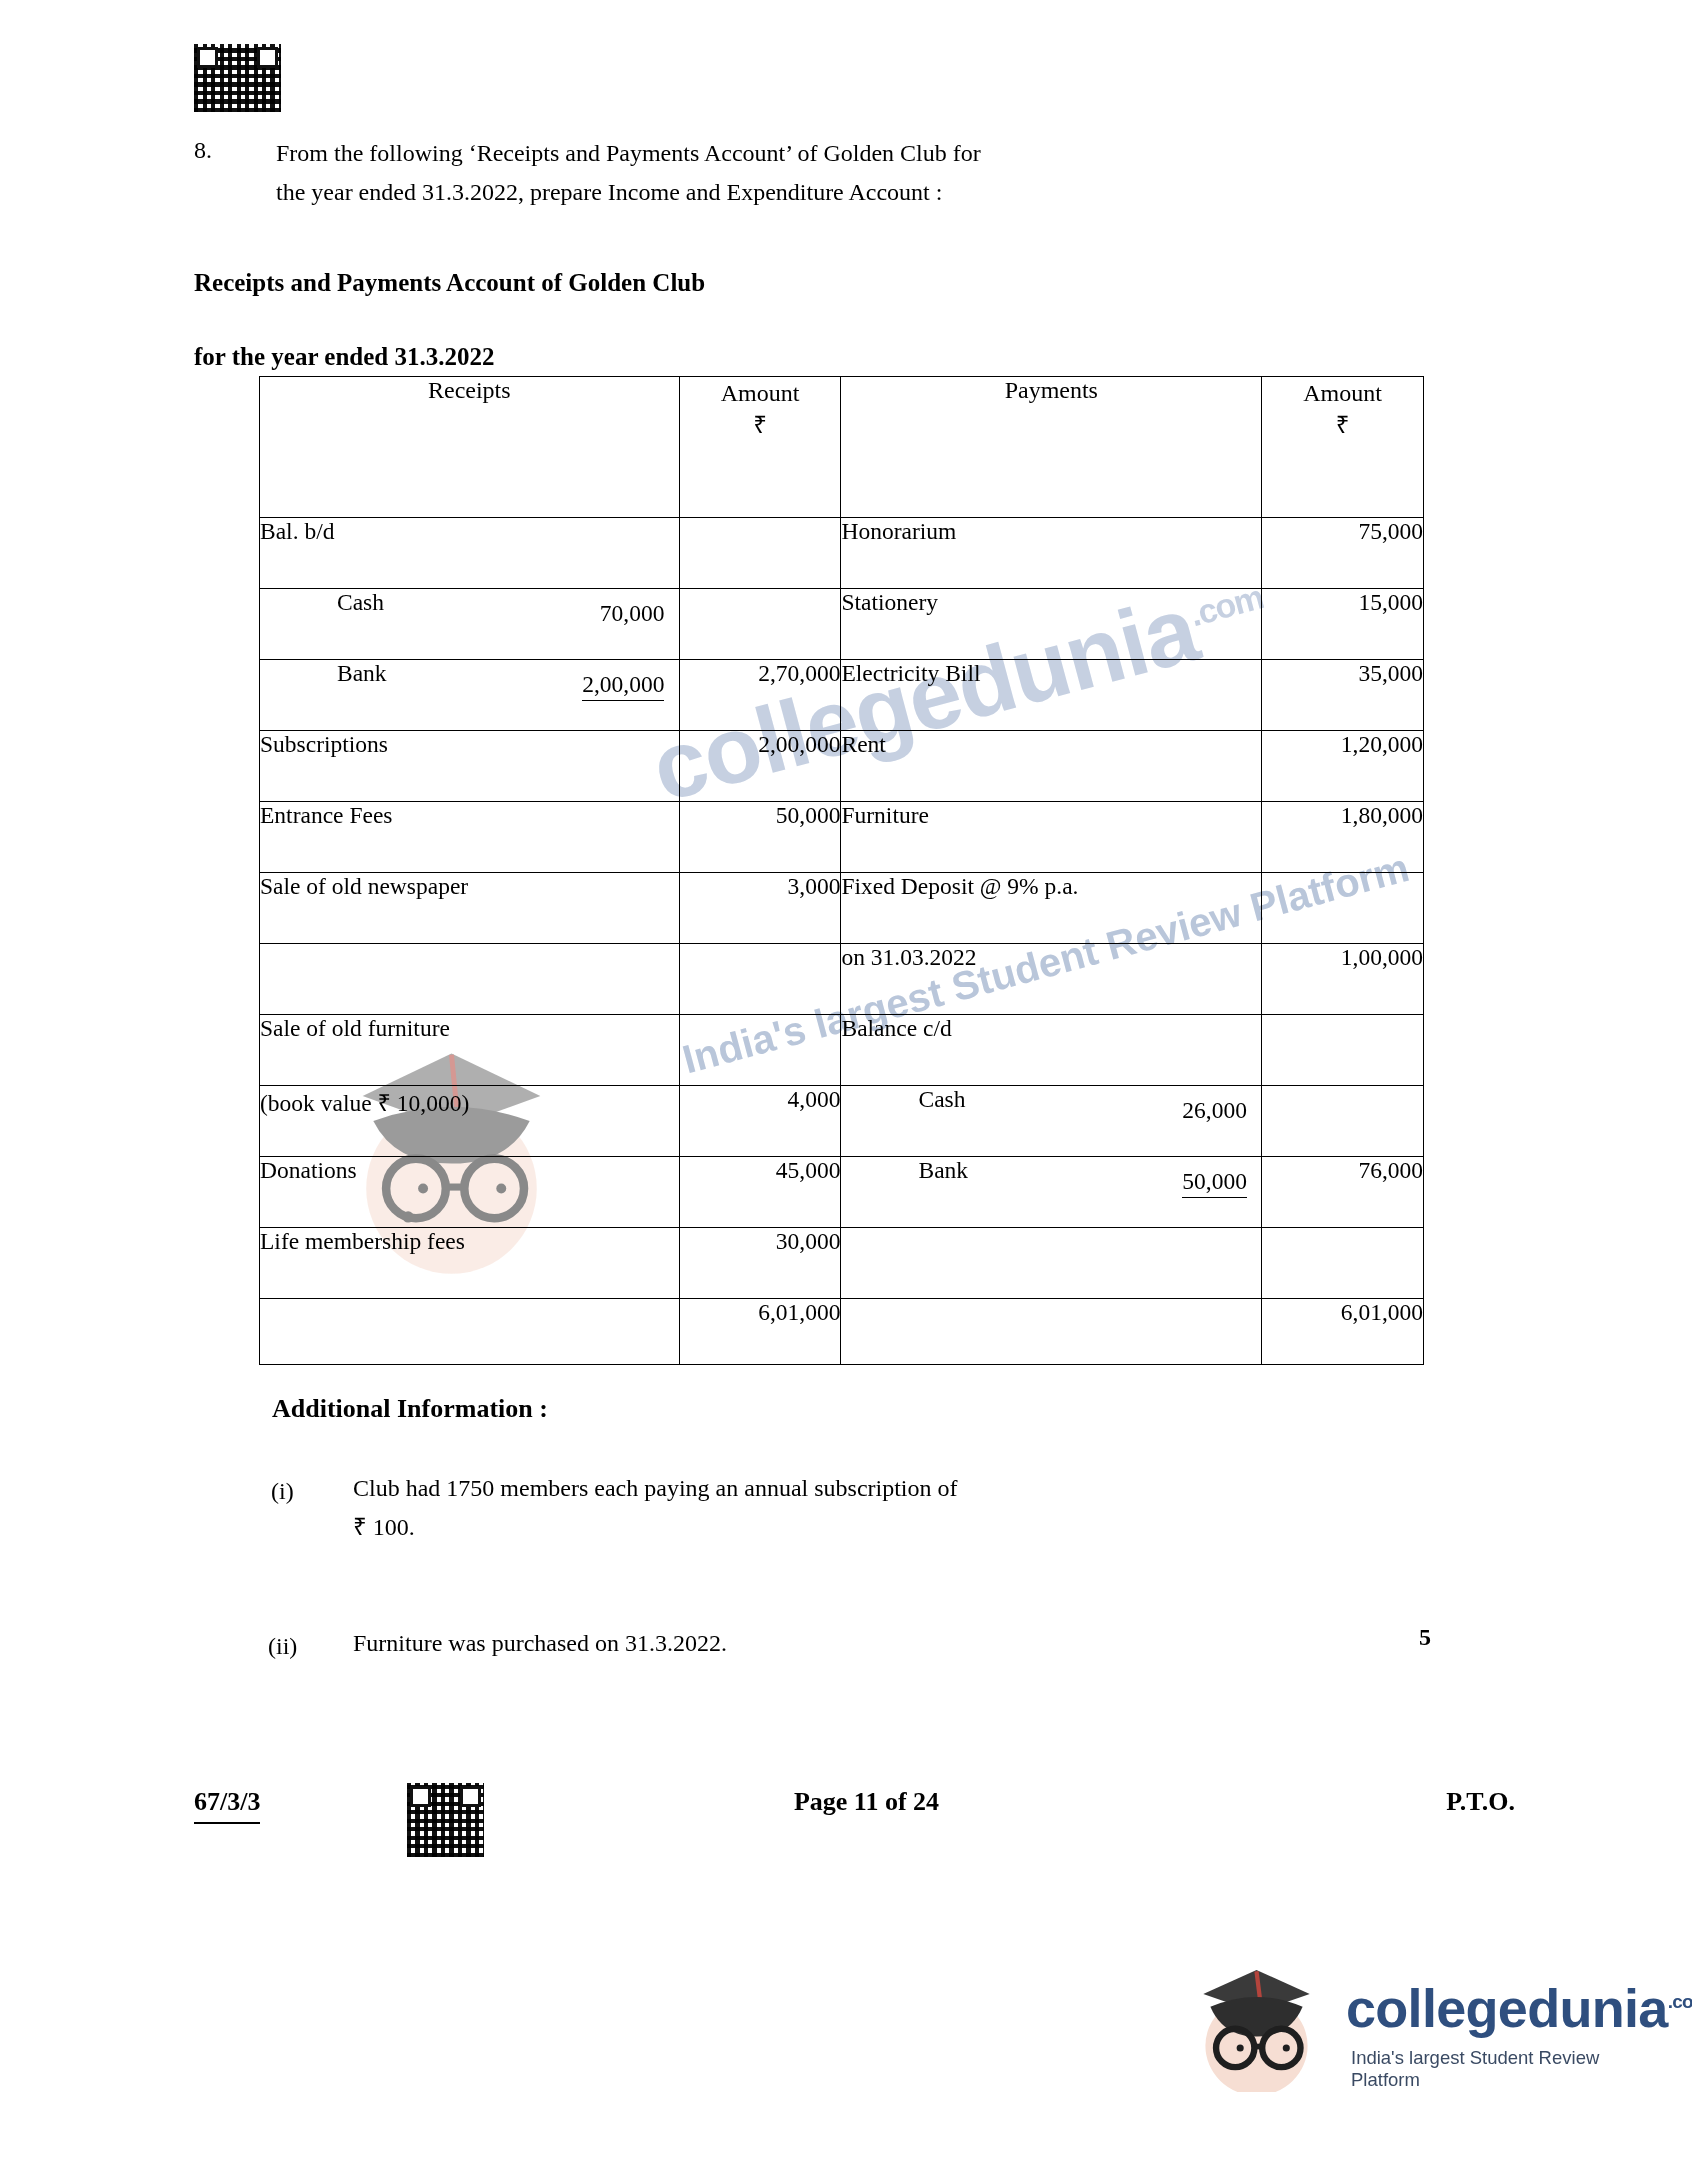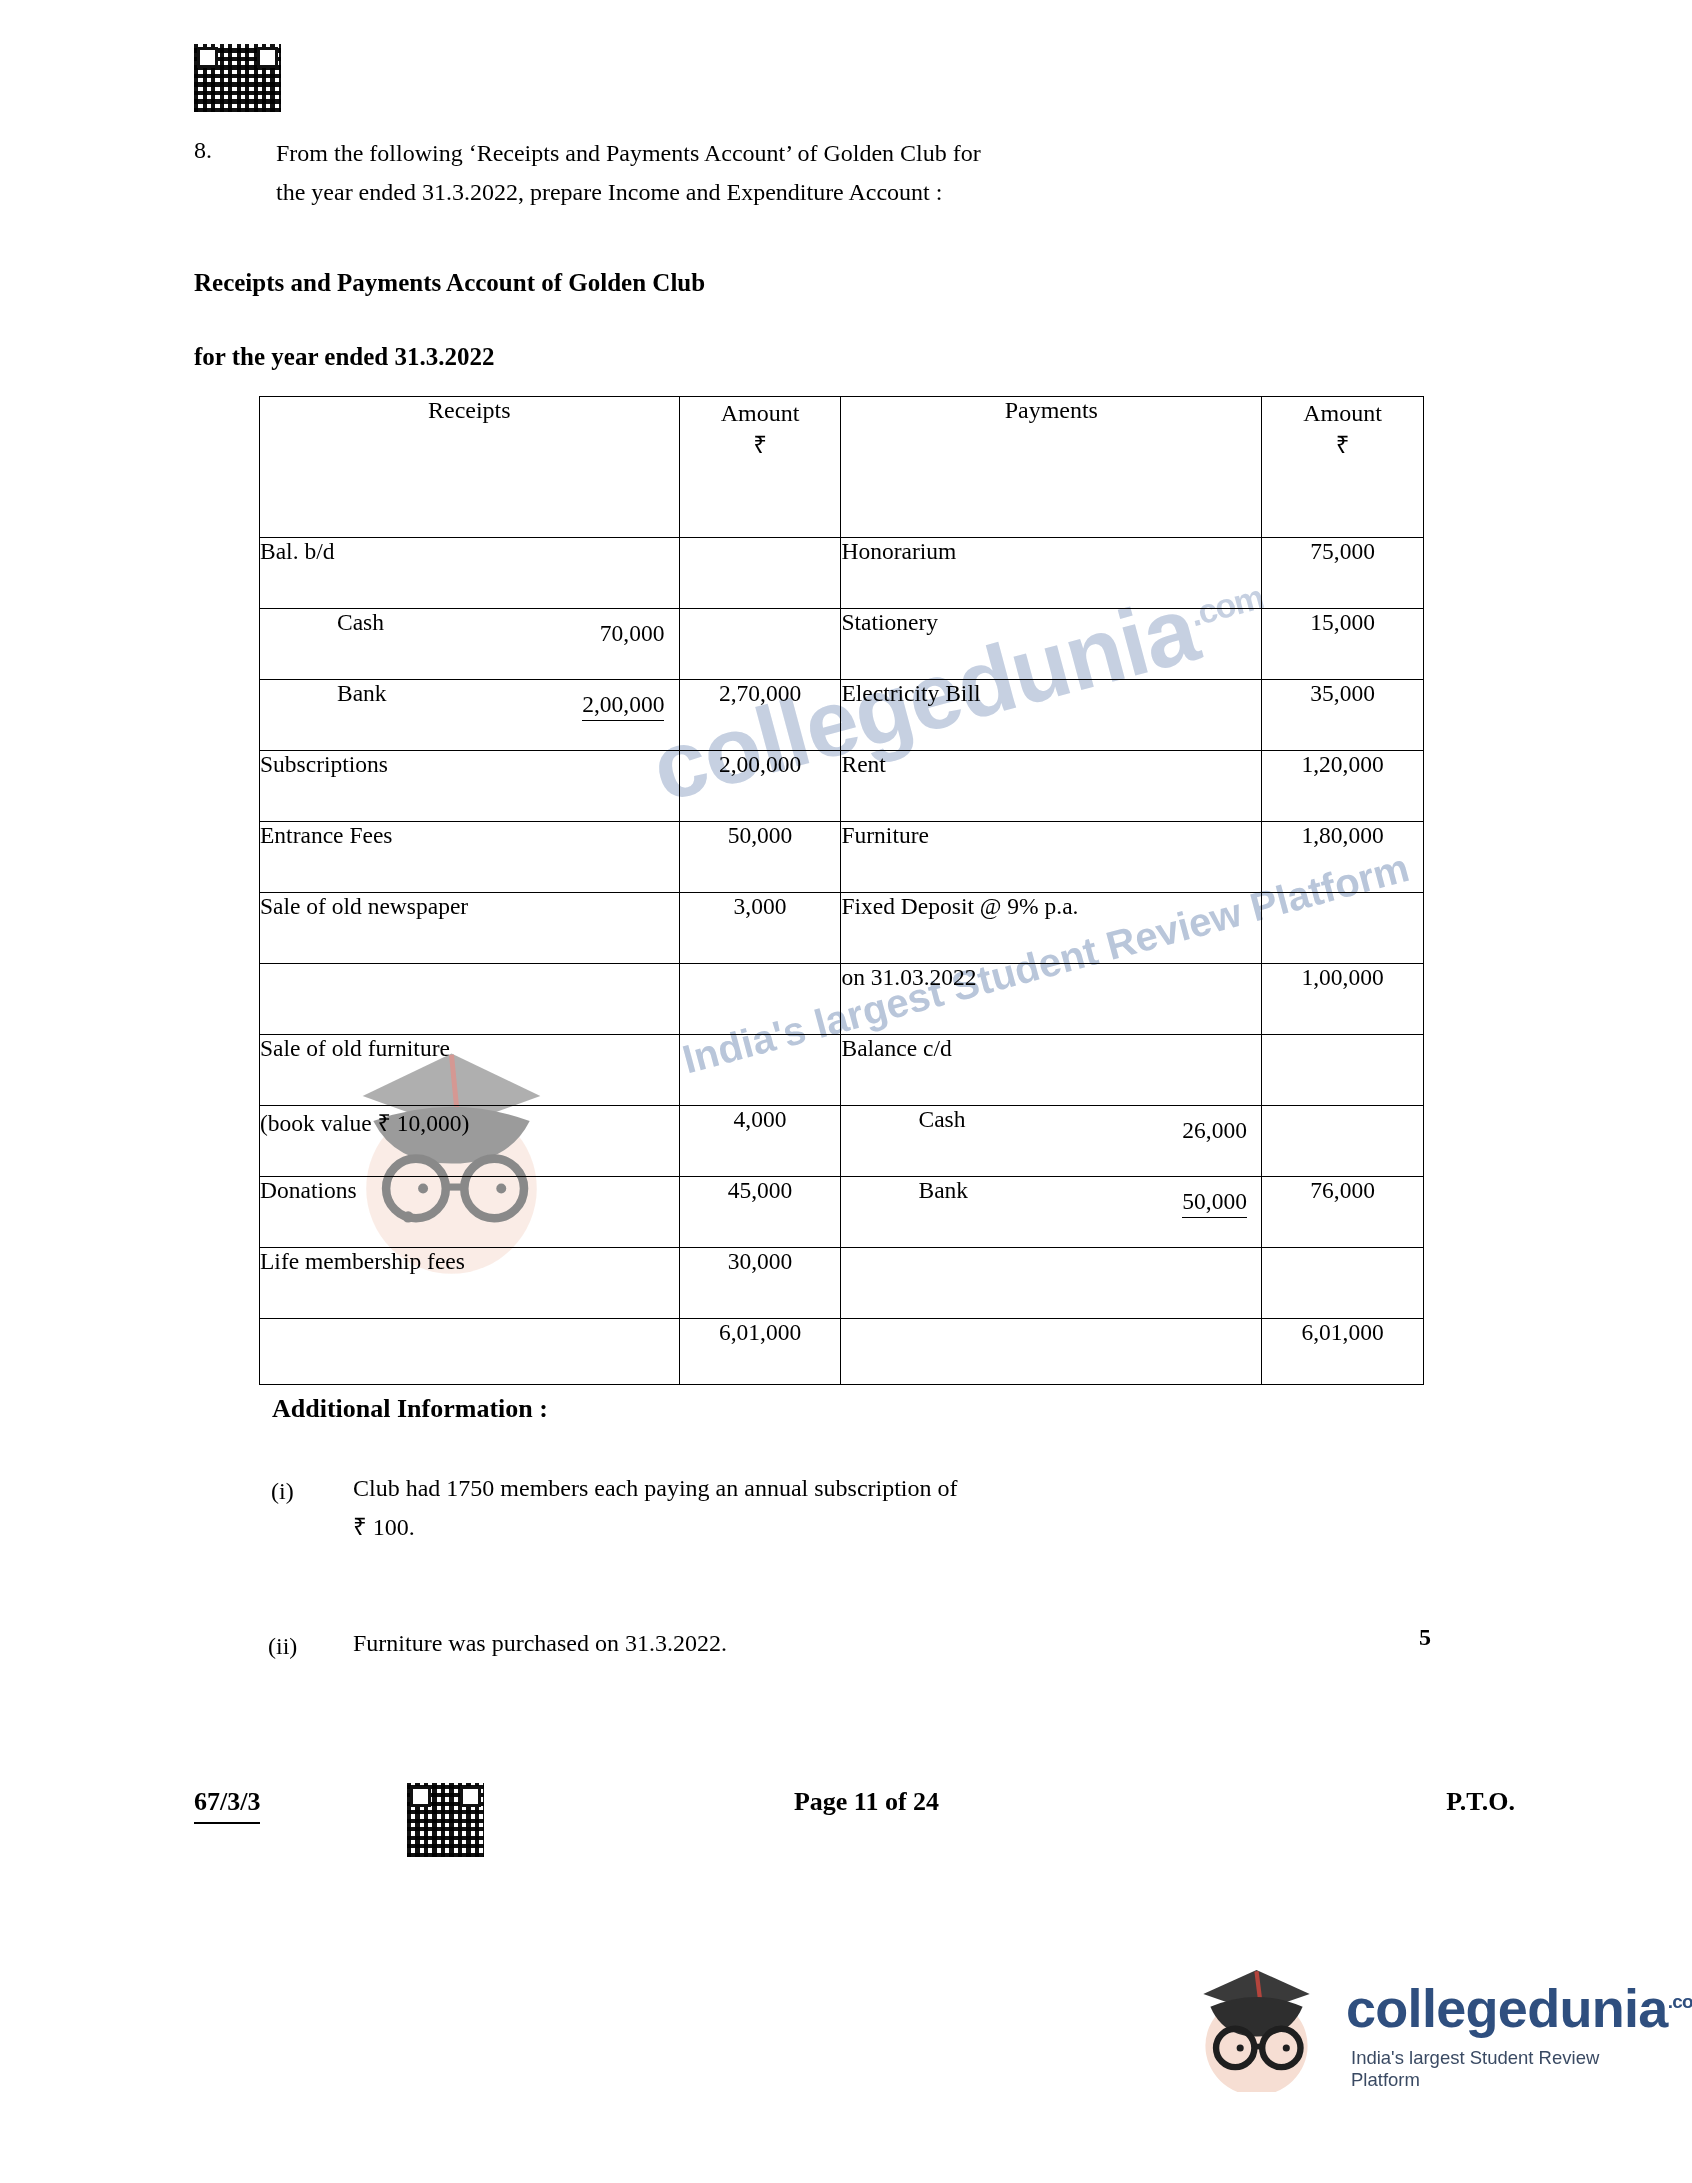--- a/index.html
+++ b/index.html
@@ -75,21 +75,21 @@
     font-weight: bold;
     font-size: 25px;
   }
   #tbl-title-1 { top: 269px; }
   #tbl-title-2 { top: 343px; }
 
   
   table.rp {
     position: absolute;
     left: 259px;
-    top: 396px;
+    top: 376px;
     width: 1165px;
     border-collapse: collapse;
     font-size: 23.5px;
   }
   table.rp td, table.rp th {
     border: 1.4px solid #000;
     padding: 0;
     vertical-align: top;
     font-weight: normal;
   }
@@ -118,21 +118,21 @@
   .desc .indent { display: inline-block; padding-left: 77px; }
   .desc .sub-amt {
     position: absolute;
     right: 14.2px;
     top: 11.4px;
   }
   .desc .sub-amt.ul { border-bottom: 1.4px solid #000; padding-bottom: 1.4px; }
 
   .amt {
     padding: 11.4px 14.2px 0 7.1px;
-    text-align: center;
+    text-align: right;
     white-space: nowrap;
   }
   .total td {
     font-weight: bold;
     height: 65px;
   }
 
   
   .addl-head {
     position: absolute;

